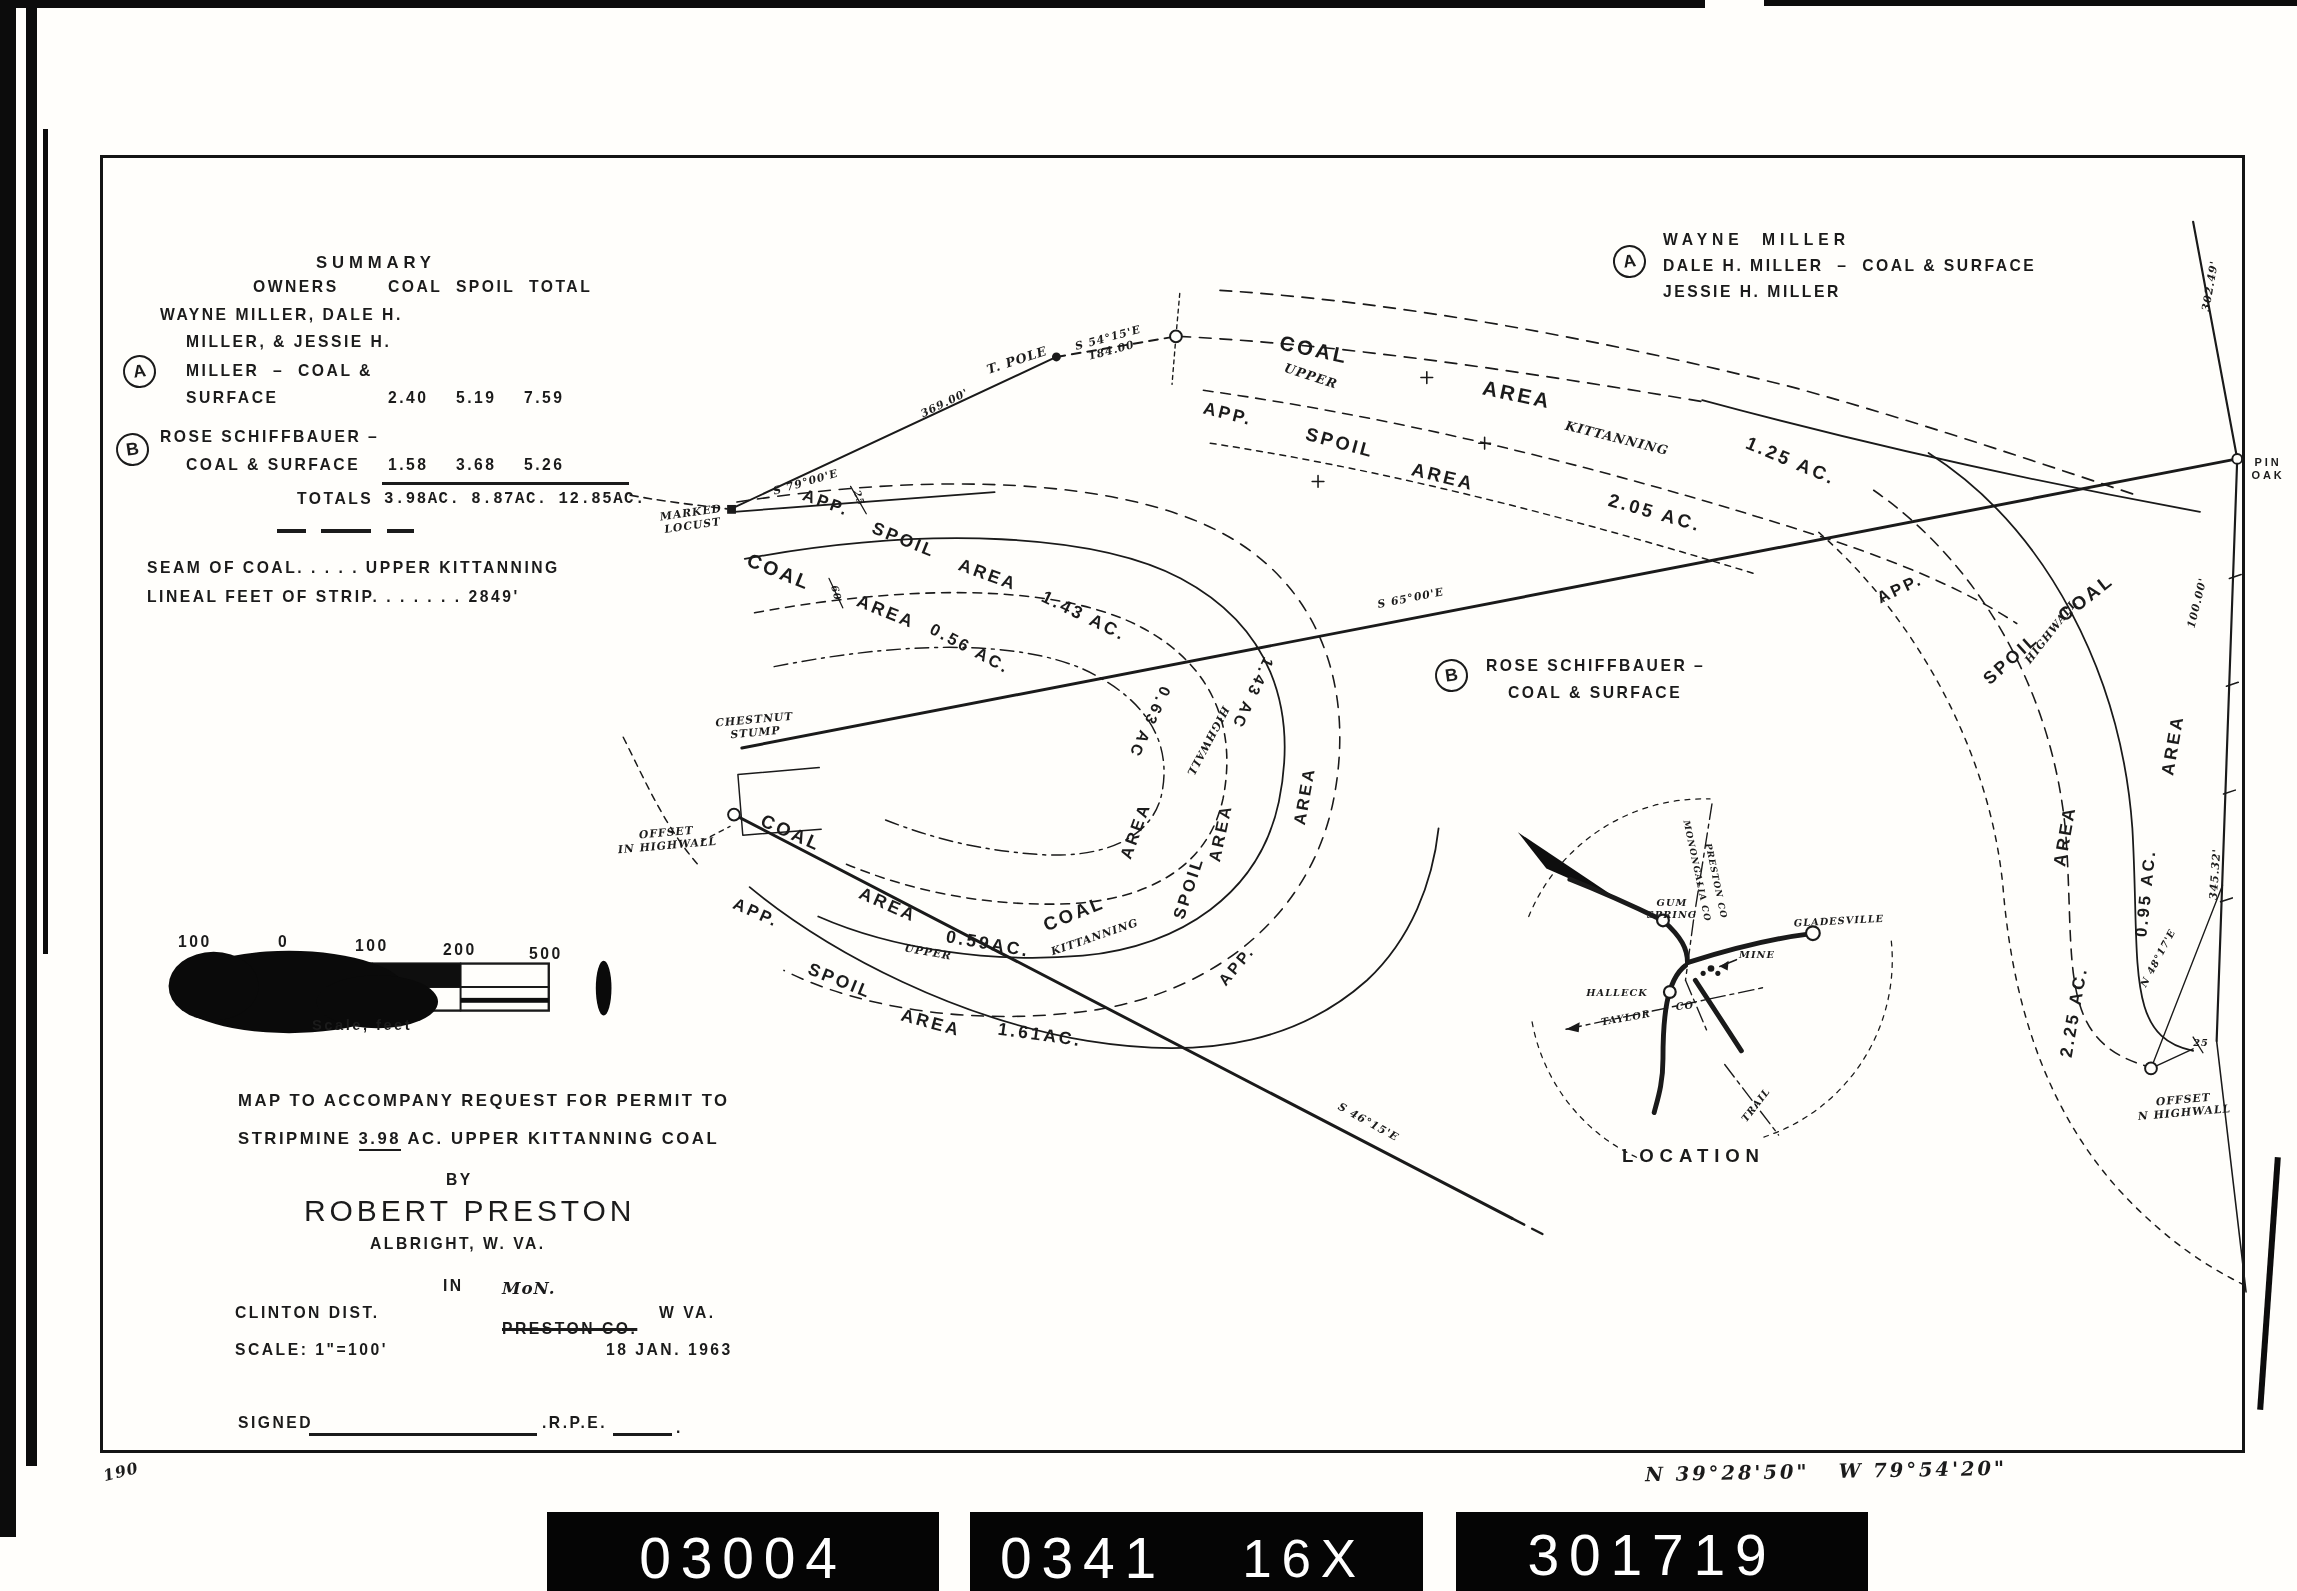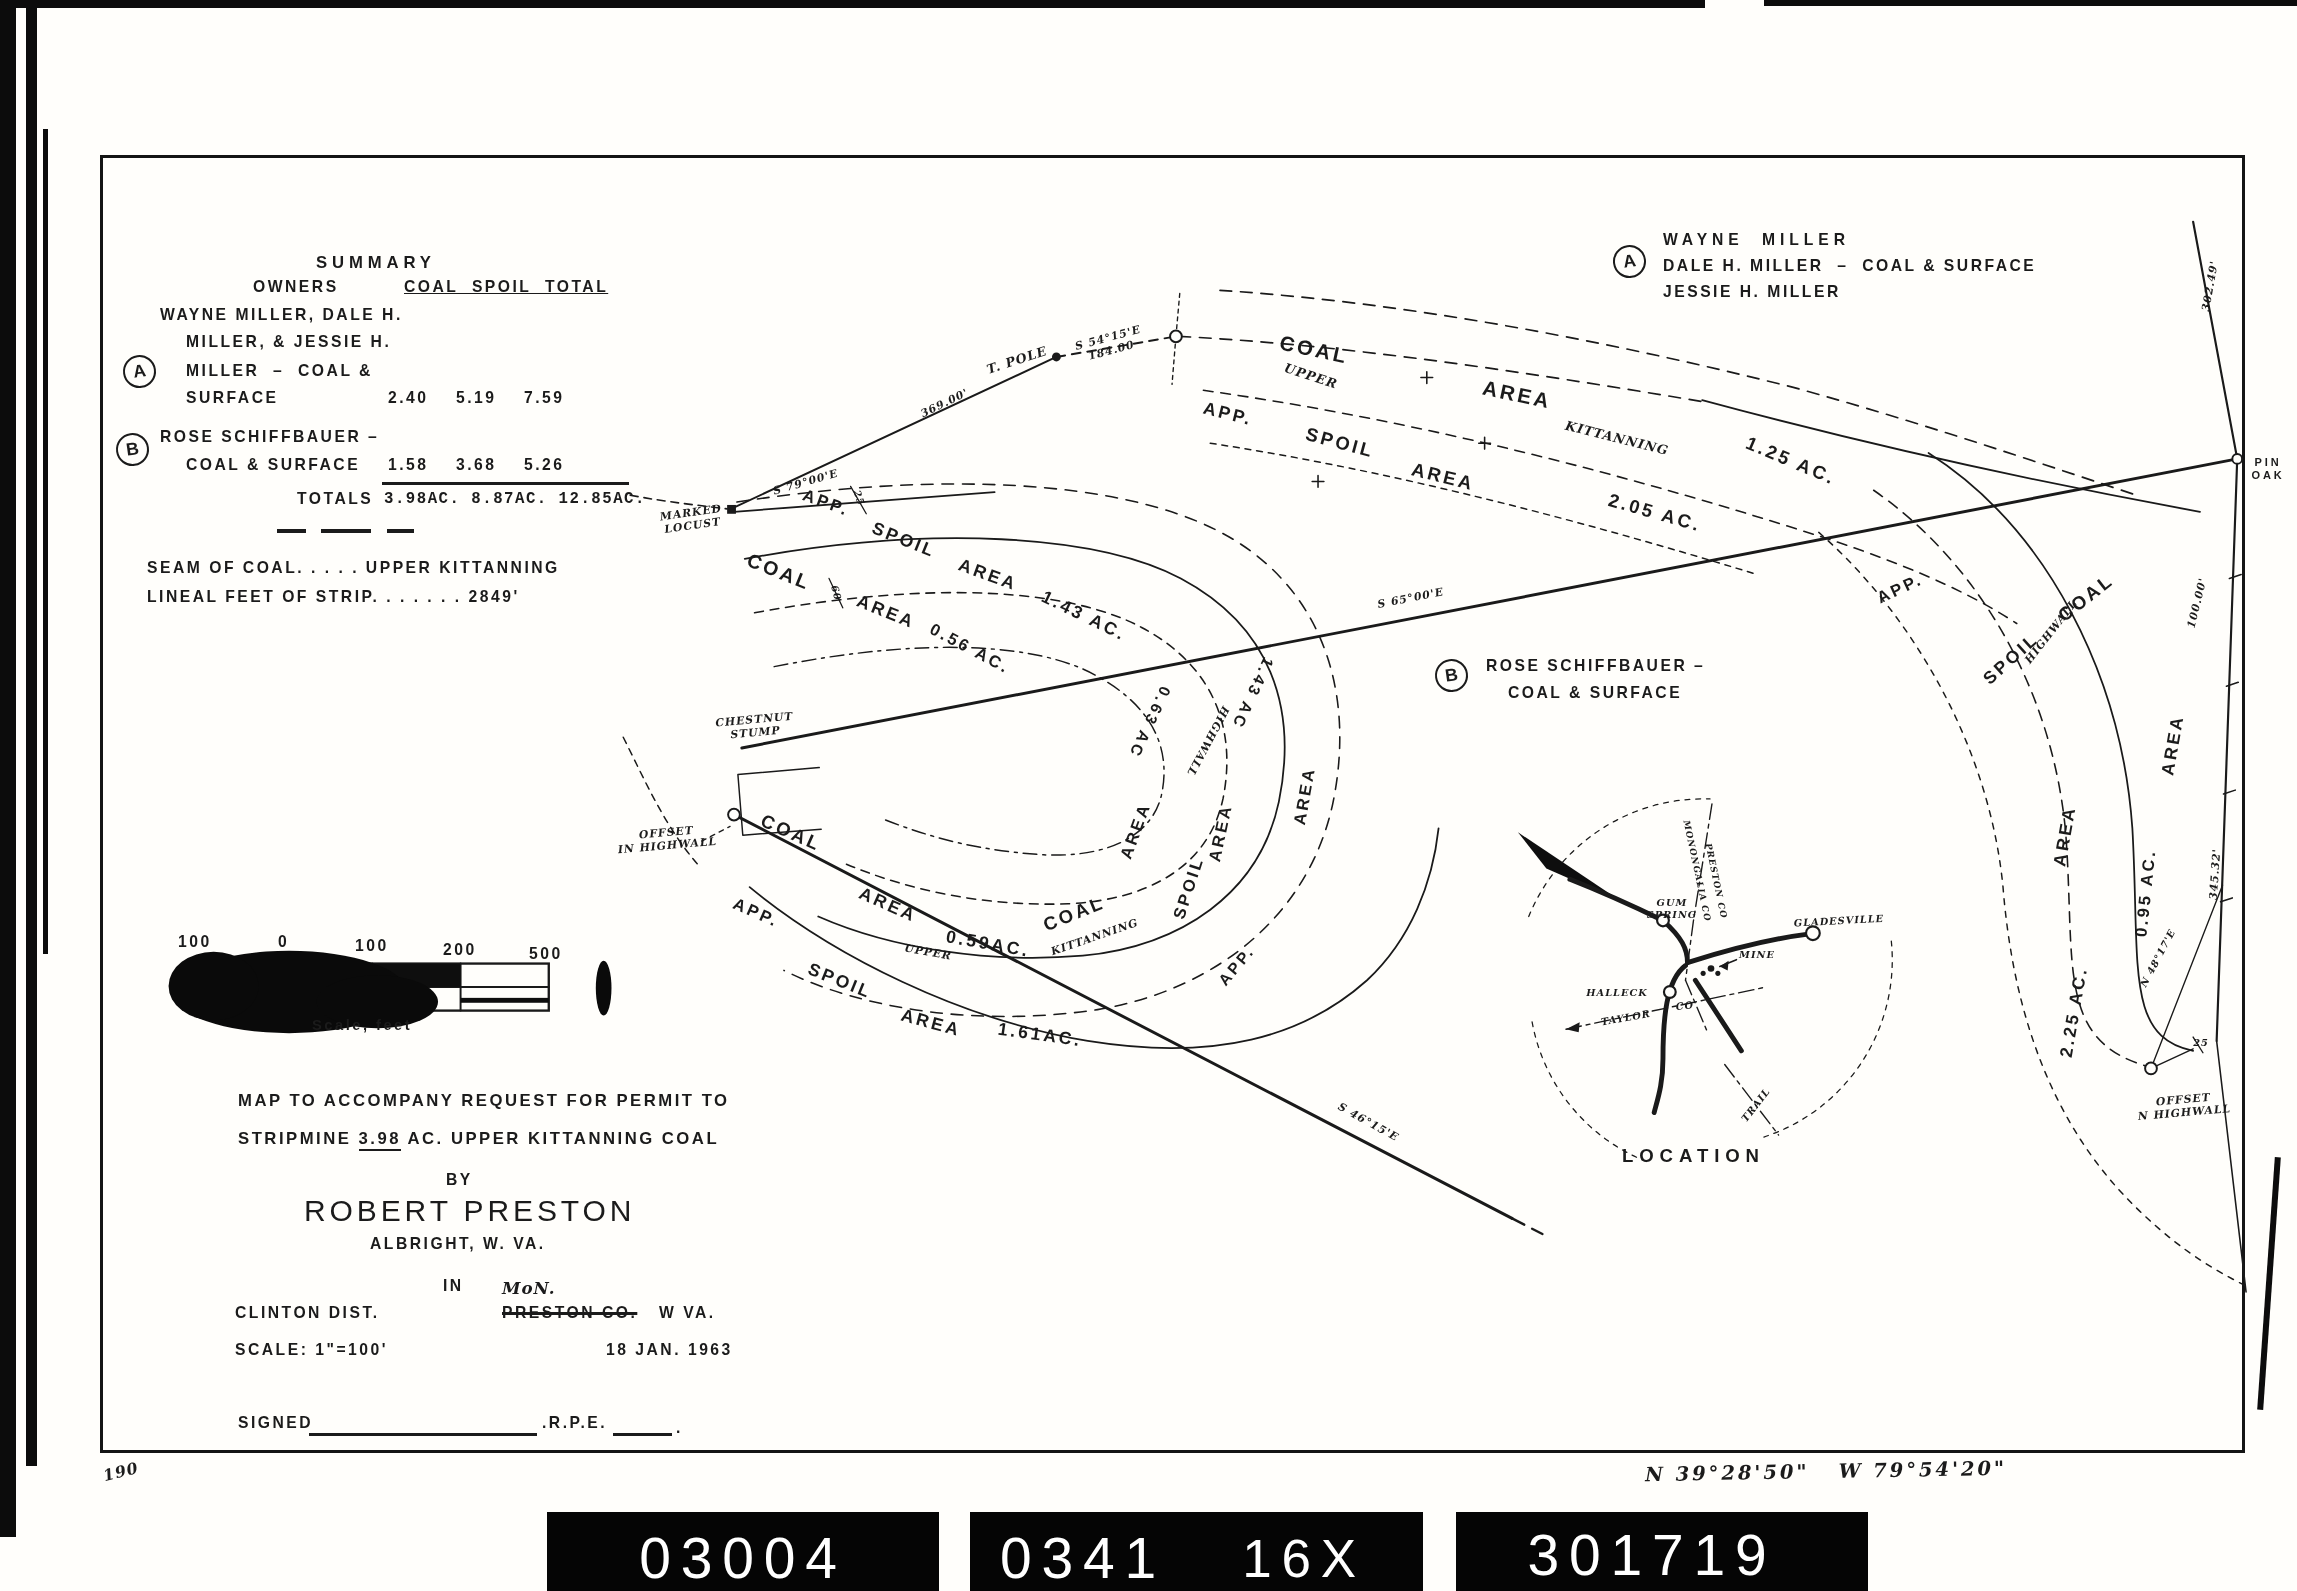--- a/index.html
+++ b/index.html
@@ -12,21 +12,21 @@
   
   .lbl{position:absolute;transform:translate(-50%,-50%) rotate(var(--r,0deg));
        white-space:pre;text-align:center;line-height:1.2;}
   .p{font-weight:700;letter-spacing:2.9px;}
   .h{font-family:"DejaVu Serif",serif;font-style:italic;font-weight:600;letter-spacing:1px;}
   .abs{position:absolute;white-space:pre;}
   .t{font-weight:700;letter-spacing:2.5px;font-size:15.7px;}
   .badge{position:absolute;width:29px;height:29px;border:2.9px solid #1b1b1b;border-radius:50%;
          text-align:center;line-height:29px;font-weight:700;font-size:17.6px;transform:rotate(-8deg);}
   .rule{position:absolute;background:#1b1b1b;height:2.9px;}
-  .strike{text-decoration:line-through;text-decoration-thickness:2.9px;}
+  .strike{text-decoration:line-through;text-decoration-thickness:2.9px;margin-top:16px;}
   .uline{border-bottom:2.9px solid #1b1b1b;padding-bottom:1px;margin-top:31px;}
   
   .filmseg{position:absolute;top:1512px;height:79px;background:#050505;}
   .filmcode{position:absolute;color:#fff;font-size:57px;font-weight:400;letter-spacing:9.8px;
             font-family:"Liberation Sans",sans-serif;transform:translate(-50%,-50%);}
   svg{position:absolute;left:0;top:0;}
 </style>
 </head>
 <body>
 
@@ -129,21 +129,21 @@
       <ellipse cx="295" cy="1012" rx="120" ry="42" fill="#0a0a0a" stroke="none"></ellipse>
       <ellipse cx="218" cy="1006" rx="46" ry="35" fill="#0a0a0a" stroke="none"></ellipse>
       <ellipse cx="385" cy="1022" rx="62" ry="27" fill="#0a0a0a" stroke="none"></ellipse>
       <ellipse cx="616" cy="1008" rx="8" ry="28" fill="#0a0a0a" stroke="none"></ellipse>
     </g>
   </svg>
 
   <div>
     <div class="abs t" style="left:316px;top:253px;letter-spacing:4.9px;font-size:16.7px;">SUMMARY</div>
     <div class="abs t" style="left:253px;top:278px;">OWNERS</div>
-    <div class="abs t" style="left:404px;top:278px;text-decoration:underline;">COAL  SPOIL  TOTAL</div>
+    <div class="abs t" style="left:388px;top:278px;">COAL  SPOIL  TOTAL</div>
     <div class="badge" style="left:123px;top:355px;">A</div>
     <div class="abs t" style="left:160px;top:306px;">WAYNE MILLER, DALE H.</div>
     <div class="abs t" style="left:186px;top:333px;">MILLER, &amp; JESSIE H.</div>
     <div class="abs t" style="left:186px;top:362px;">MILLER  –  COAL &amp;</div>
     <div class="abs t" style="left:186px;top:389px;">SURFACE</div>
     <div class="abs t" style="left:388px;top:389px;">2.40    5.19    7.59</div>
     <div class="badge" style="left:116px;top:433px;">B</div>
     <div class="abs t" style="left:160px;top:428px;">ROSE SCHIFFBAUER –</div>
     <div class="abs t" style="left:186px;top:456px;">COAL &amp; SURFACE</div>
     <div class="abs t" style="left:388px;top:456px;">1.58    3.68    5.26</div>

